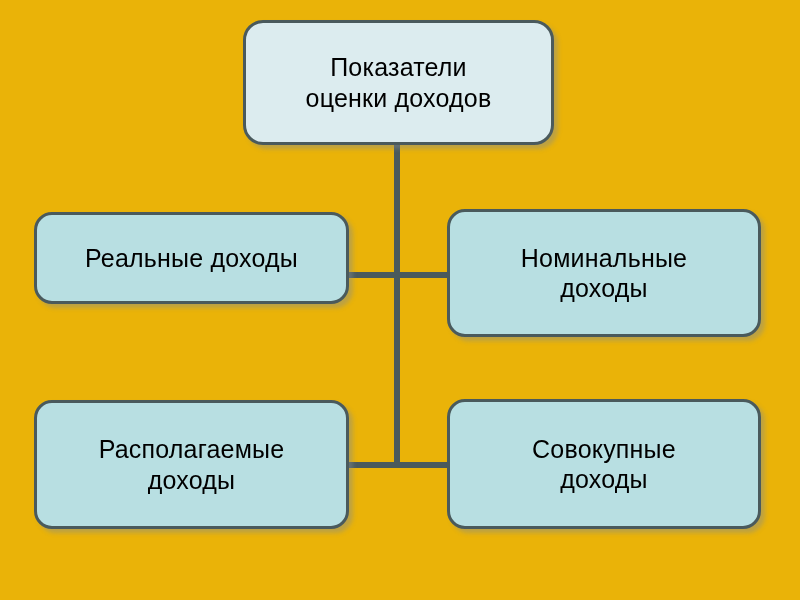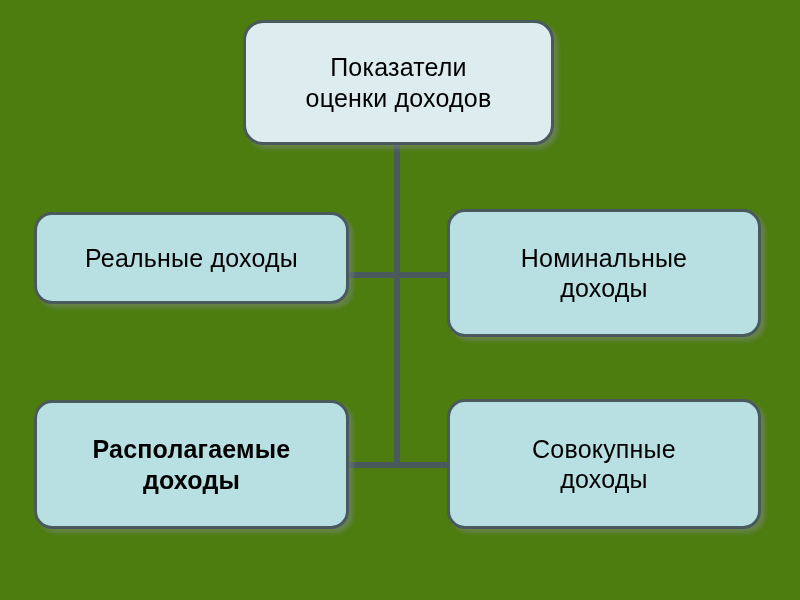--- a/index.html
+++ b/index.html
@@ -10,21 +10,21 @@
   body {
     width: 800px;
     height: 600px;
     font-family: "Liberation Sans", sans-serif;
     overflow: hidden;
   }
   #canvas {
     position: relative;
     width: 800px;
     height: 600px;
-    background: #4d7c0f;
+    background: #eab308;
   }
 
   
   .connector {
     position: absolute;
     background: #4a5a5c;
   }
   #trunk-vertical {
     left: 394px;
     top: 143px;
@@ -81,21 +81,20 @@
     left: 447px;
     top: 209px;
     width: 314px;
     height: 128px;
   }
   #node-disposable {
     left: 34px;
     top: 400px;
     width: 315px;
     height: 129px;
-    font-weight: bold;
   }
   #node-aggregate {
     left: 447px;
     top: 399px;
     width: 314px;
     height: 130px;
   }
 </style>
 </head>
 <body>

